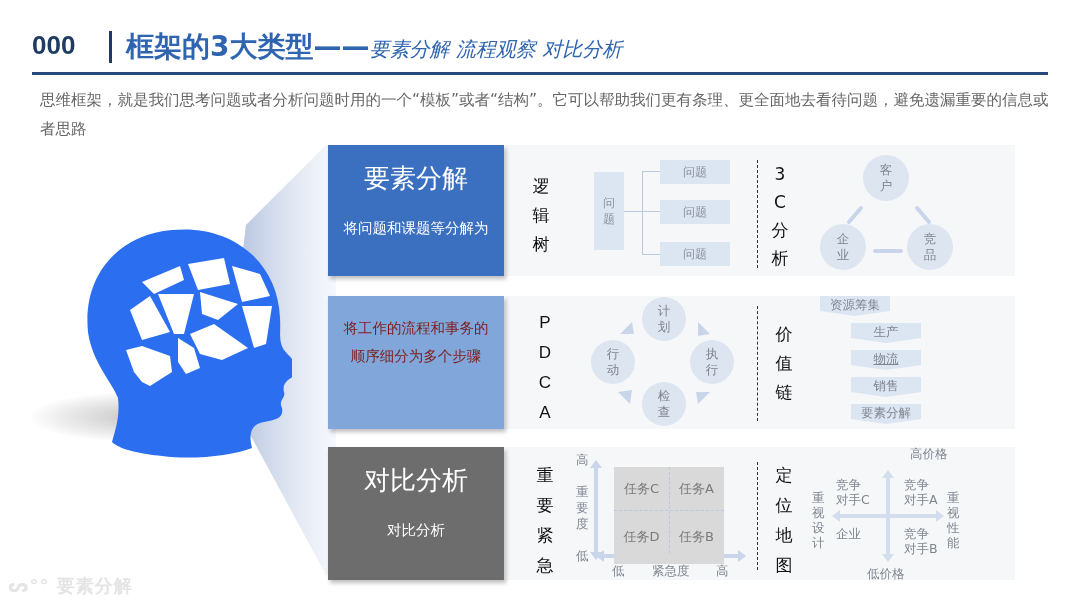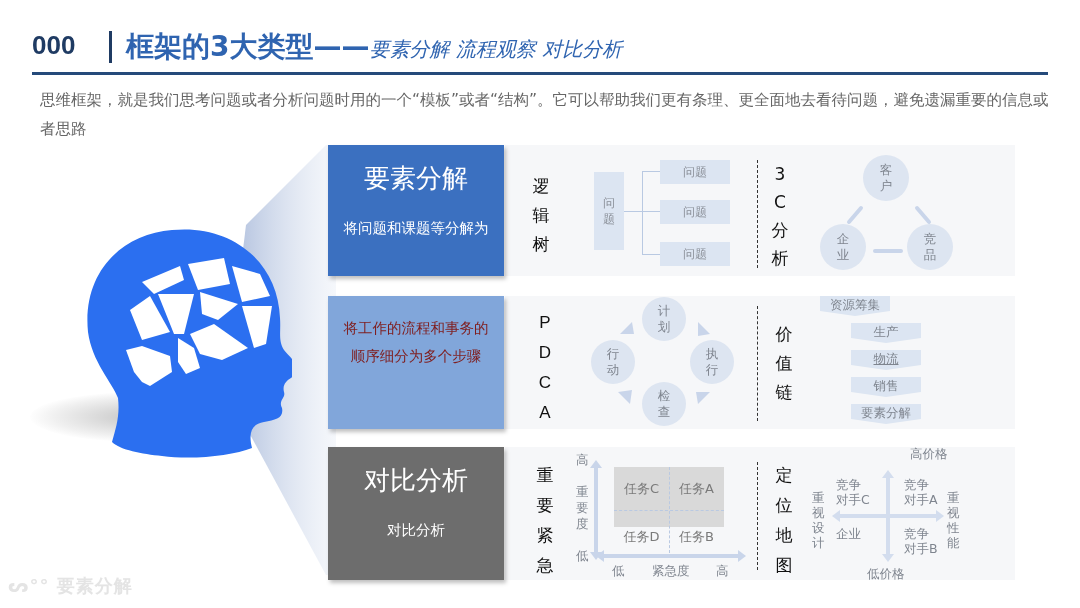--- a/index.html
+++ b/index.html
@@ -216,21 +216,21 @@
 <svg class="abs" style="left:590px;top:460px;width:160px;height:104px;" viewBox="0 0 160 104">
   <g fill="#c9d5ea">
     <rect x="4" y="6" width="4" height="90"></rect>
     <polygon points="0,8 6,0 12,8"></polygon>
     <polygon points="0,92 6,100 12,92"></polygon>
     <rect x="12" y="94" width="140" height="4"></rect>
     <polygon points="14,90 6,96 14,102"></polygon>
     <polygon points="148,90 156,96 148,102"></polygon>
   </g>
 </svg>
-<div class="abs matrix" style="left:614px;top:467px;width:110px;height:60px;">
+<div class="abs matrix" style="left:614px;top:467px;width:110px;height:97px;">
   <div class="abs" style="left:55px;top:0;width:0;height:86px;border-left:1px dashed #b9c9e2;"></div>
   <div class="abs" style="left:0;top:43px;width:110px;height:0;border-top:1px dashed #b9c9e2;"></div>
   <div class="abs cell" style="left:0;top:13px;width:55px;">任务C</div>
   <div class="abs cell" style="left:55px;top:13px;width:55px;">任务A</div>
   <div class="abs cell" style="left:0;top:61px;width:55px;">任务D</div>
   <div class="abs cell" style="left:55px;top:61px;width:55px;">任务B</div>
 </div>
 <div class="abs grey" style="left:612px;top:563px;">低</div>
 <div class="abs grey" style="left:652px;top:563px;">紧急度</div>
 <div class="abs grey" style="left:716px;top:563px;">高</div>

